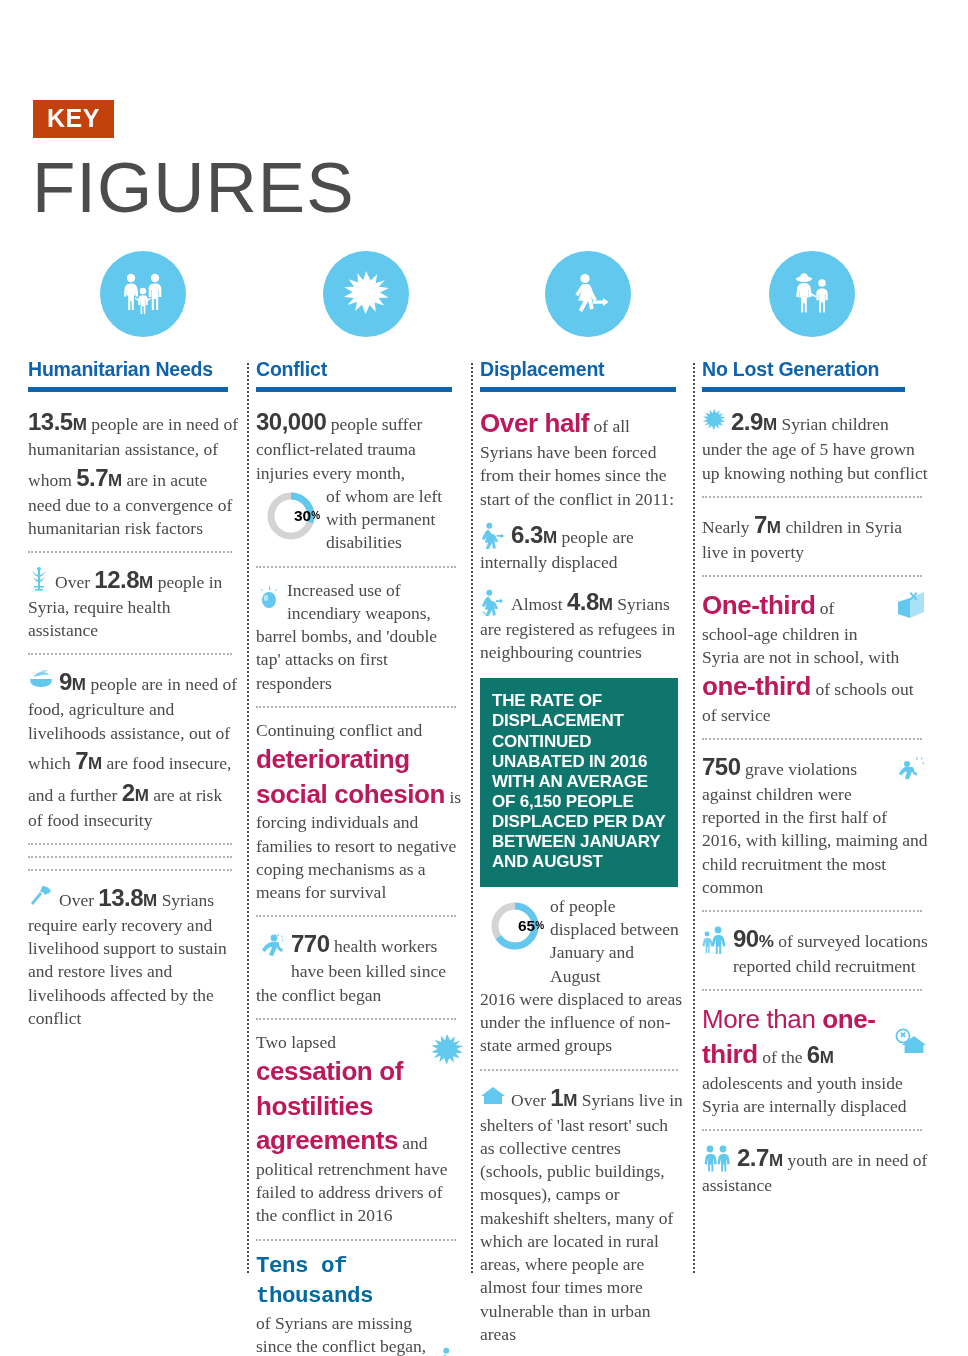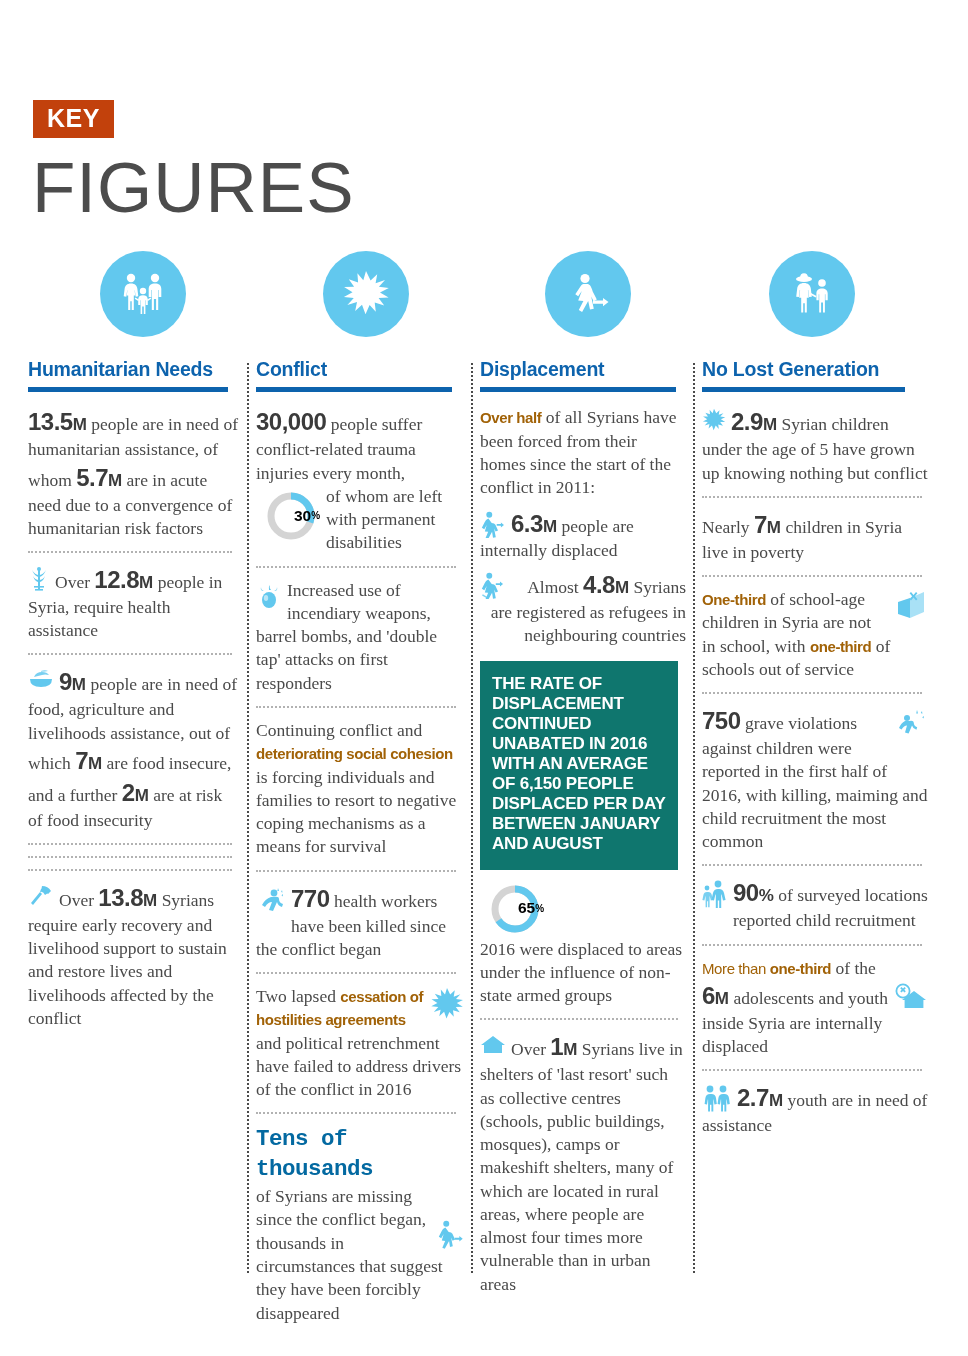--- a/index.html
+++ b/index.html
@@ -130,22 +130,22 @@
   }
   .big-sm {
     font-family: "Liberation Sans", sans-serif;
     font-weight: bold;
     font-size: 17px;
     color: #3b3b3b;
   }
   .phrase {
     font-family: "Liberation Sans", sans-serif;
     font-weight: bold;
-    font-size: 15px;
-    color: #a16207;
+    font-size: 26px;
+    color: #be185d;
     letter-spacing: -0.4px;
     margin-top: 16px;
   }
   .phrase-lg {
     font-family: Liberation Mono, monospace;
     font-weight: bold;
     font-size: 22.5px;
     color: #0369a1;
     letter-spacing: -0.5px;
   }
@@ -437,21 +437,21 @@
               <circle cx="10" cy="5" r="3.2"></circle>
               <path d="M9 9 q-3 1-4 4 l-3 6 2.6 1.6 2.6-4.6 -2 7 3.6 0.4 -3 7.2 2.6 1.2 4.6-8.4 1 6.4 3-0.6 -1.8-9.4 1.6 3.4 2.6-1.2 -2.8-6.2q-1-2-4-2Z"></path>
               <path d="M18 15 l4.5 0 0-1.7 3.3 2.7 -3.3 2.7 0-1.7 -4.5 0Z"></path>
             </g>
           </svg>
         </span>
         <p><span class="big">6.3</span><span class="big-sm">M</span><span> people are internally displaced</span></p>
         <div class="clear"></div>
       </div>
 
-      <div class="fact" style="margin-top:6px;text-align:right;">
+      <div class="fact" style="margin-top:12px;">
         <span class="ic">
           <svg width="26" height="28" viewBox="0 0 28 30">
             <g fill="#62c8ee">
               <circle cx="10" cy="5" r="3.2"></circle>
               <path d="M9 9 q-3 1-4 4 l-3 6 2.6 1.6 2.6-4.6 -2 7 3.6 0.4 -3 7.2 2.6 1.2 4.6-8.4 1 6.4 3-0.6 -1.8-9.4 1.6 3.4 2.6-1.2 -2.8-6.2q-1-2-4-2Z"></path>
               <path d="M17 13 l4.5 0 0-1.7 3.3 2.7 -3.3 2.7 0-1.7 -4.5 0Z"></path>
               <path d="M3 25 l5 3 -0.8 1.4 -5-3Z" opacity="0.8"></path>
             </g>
           </svg>
         </span>
@@ -466,20 +466,21 @@
         <div class="donut">
           <svg width="54" height="54" viewBox="0 0 54 54">
             <circle cx="27" cy="27" r="20" fill="none" stroke="#d4d4d4" stroke-width="7"></circle>
             <circle cx="27" cy="27" r="20" fill="none" stroke="#62c8ee" stroke-width="7" stroke-dasharray="81.7 125.7" transform="rotate(-90 27 27)"></circle>
           </svg>
           <span class="lbl">
               <span>65</span>
               <sup>%</sup>
             </span>
         </div>
+        <p style="overflow:hidden;">of people displaced between January and August</p>
         <div class="clear"></div>
         <p>2016 were displaced to areas under the influence of non-state armed groups</p>
       </div>
       <div class="divider"></div>
 
       <div class="fact">
         <span class="ic">
           <svg width="26" height="22" viewBox="0 0 26 22">
             <path fill="#62c8ee" d="M13 3 L25 12 L22 12 L22 20 L4 20 L4 12 L1 12Z"></path>
           </svg>

